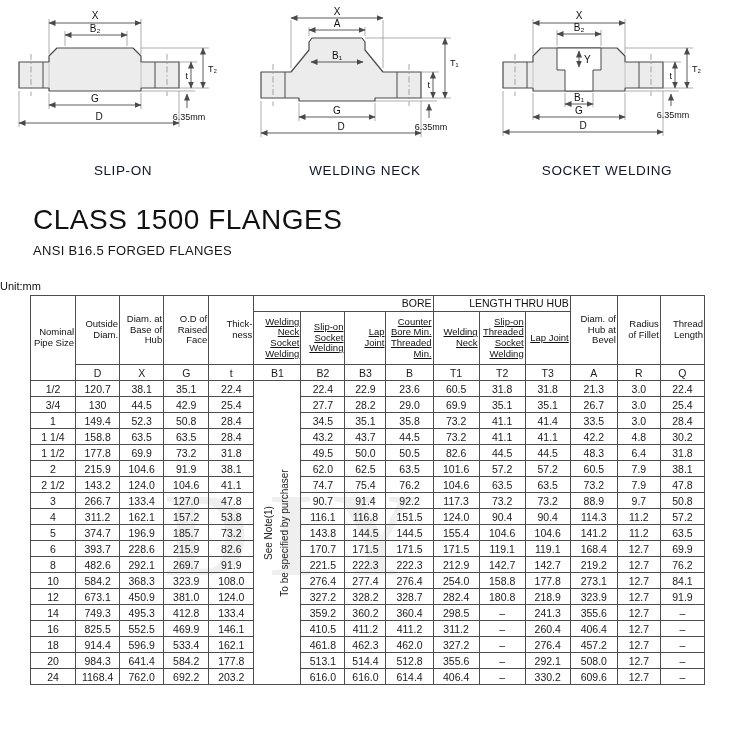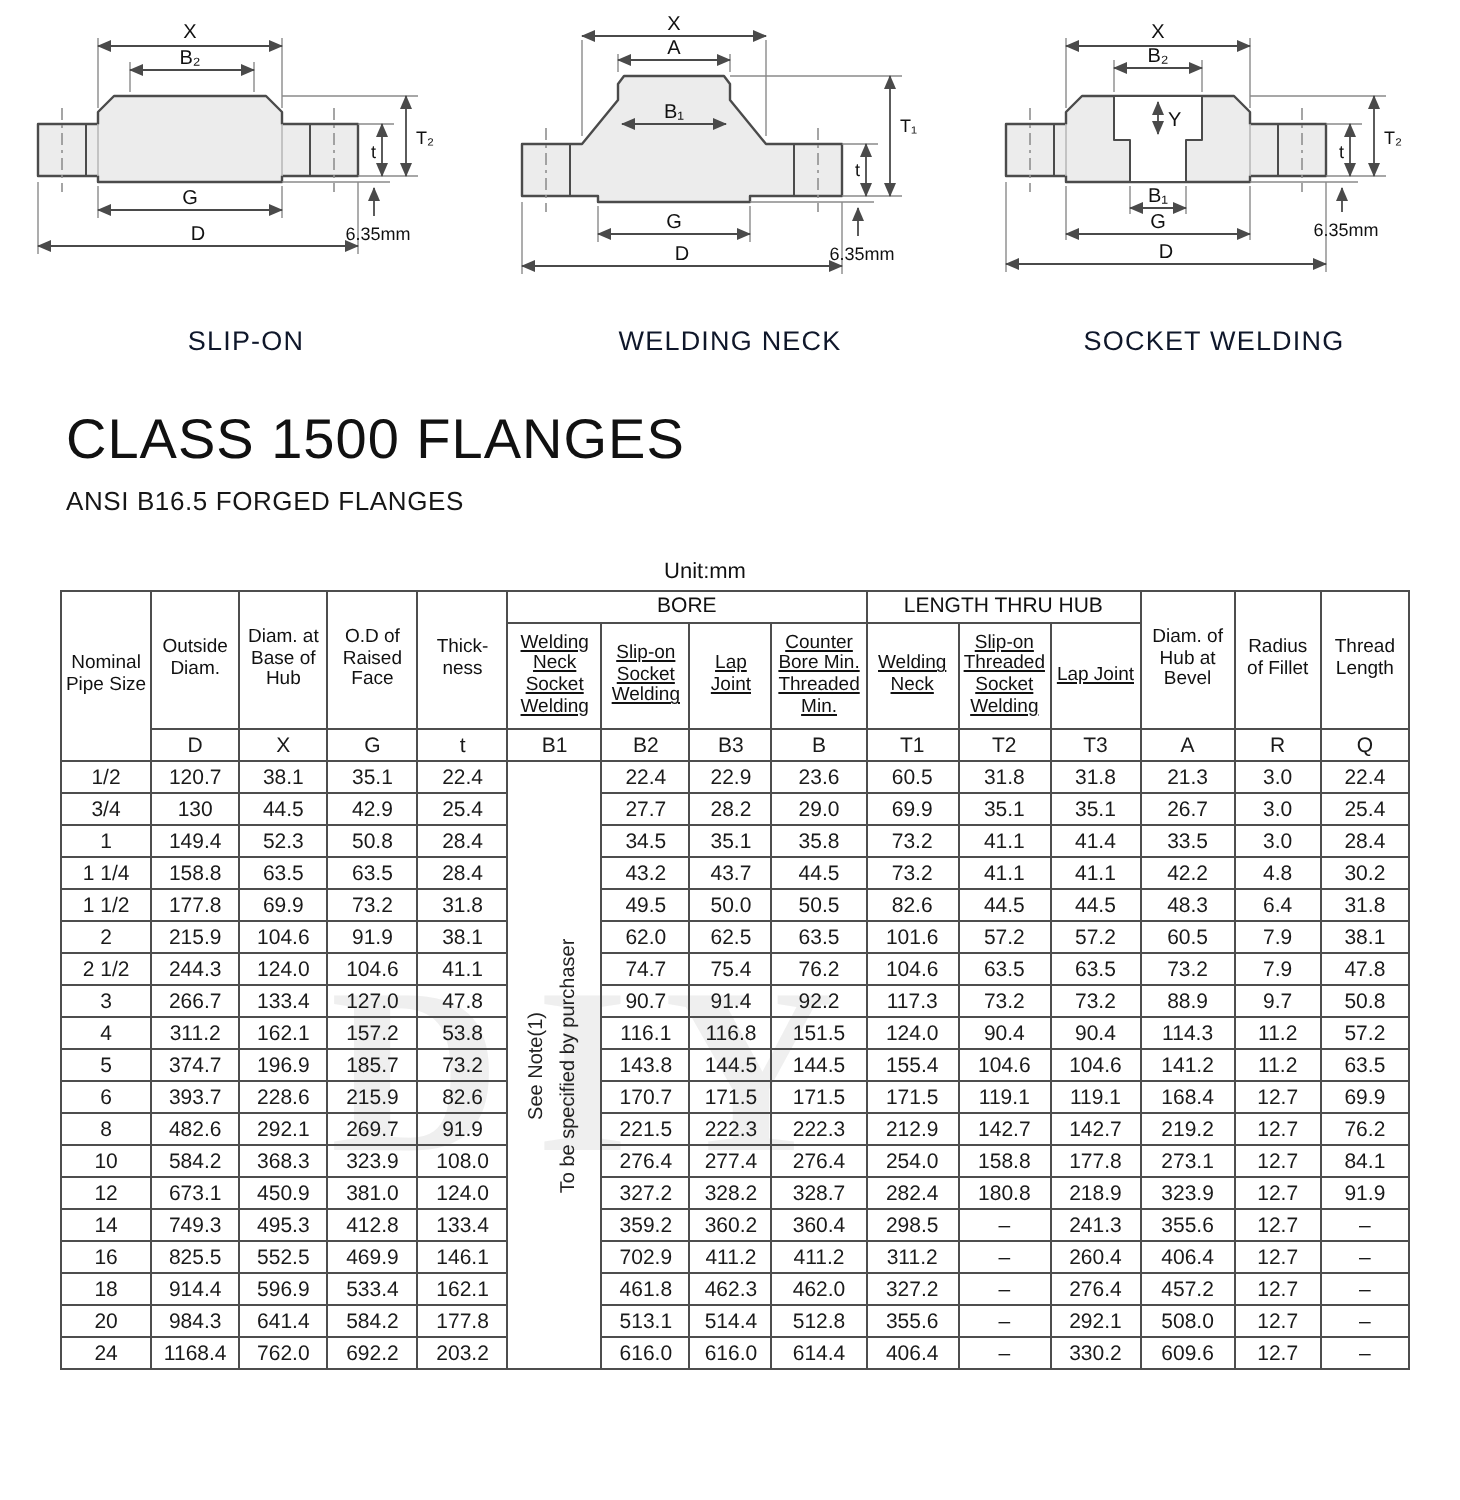--- a/index.html
+++ b/index.html
@@ -21,27 +21,27 @@
   .cl      { stroke:#8f8f8f; stroke-width:0.8; stroke-dasharray:6 2.5 1.5 2.5; }
   .ext     { stroke:#8a8a8a; stroke-width:0.7; }
   .dim     { stroke:#4a4a4a; stroke-width:0.9; fill:none; }
   .lbl     { font-size:10px; fill:#111; }
   .lbl-sm  { font-size:9px; fill:#111; }
   
   .title-block { margin:26px 0 0 33px; }
   .page-title { font-size:28px; font-weight:400; letter-spacing:0.5px; color:#111; }
   .page-subtitle { font-size:13px; margin-top:7px; color:#161616; letter-spacing:0.3px; }
   
-  .unit-label { width:705px; text-align:center; font-size:11px; margin-top:22px; color:#111; }
+  .unit-label { width:705px; text-align:left; font-size:11px; margin-top:22px; color:#111; }
   table.spec { border-collapse:collapse; table-layout:fixed; width:675px; margin:3px 0 0 30px; }
   .spec th, .spec td {
     border:1px solid #4d4d4d; text-align:center; vertical-align:middle;
     padding:0 1px; overflow:hidden;
   }
-  .spec thead th { font-weight:normal; font-size:9.5px; line-height:1.13; color:#111; }
+  .spec thead th { font-weight:normal; font-size:9.5px; line-height:1.13; color:#111;text-align:right; }
   .spec tr.group-row th.grp { height:16px; font-size:10.5px; }
   .spec tr.sub-row th { height:53px;text-decoration:underline; }
   .spec tr.sym-row td { height:16px; font-size:10.5px; }
   .spec tbody td { height:16px; font-size:10.5px; white-space:nowrap; }
   .note-cell { position:relative; padding:0; }
   .note-rot {
     position:absolute; left:50%; top:50%;
     transform:translate(-50%,-50%) rotate(-90deg);
     white-space:nowrap; font-size:10px; line-height:1.6; text-align:center; color:#222;
   }
@@ -380,21 +380,21 @@
         <td>63.5</td>
         <td>101.6</td>
         <td>57.2</td>
         <td>57.2</td>
         <td>60.5</td>
         <td>7.9</td>
         <td>38.1</td>
       </tr>
       <tr>
         <td>2 1/2</td>
-        <td>244.3</td>
+        <td>143.2</td>
         <td>124.0</td>
         <td>104.6</td>
         <td>41.1</td>
         <td>74.7</td>
         <td>75.4</td>
         <td>76.2</td>
         <td>104.6</td>
         <td>63.5</td>
         <td>63.5</td>
         <td>73.2</td>
@@ -528,21 +528,21 @@
         <td>355.6</td>
         <td>12.7</td>
         <td>–</td>
       </tr>
       <tr>
         <td>16</td>
         <td>825.5</td>
         <td>552.5</td>
         <td>469.9</td>
         <td>146.1</td>
-        <td>702.9</td>
+        <td>410.5</td>
         <td>411.2</td>
         <td>411.2</td>
         <td>311.2</td>
         <td>–</td>
         <td>260.4</td>
         <td>406.4</td>
         <td>12.7</td>
         <td>–</td>
       </tr>
       <tr>

